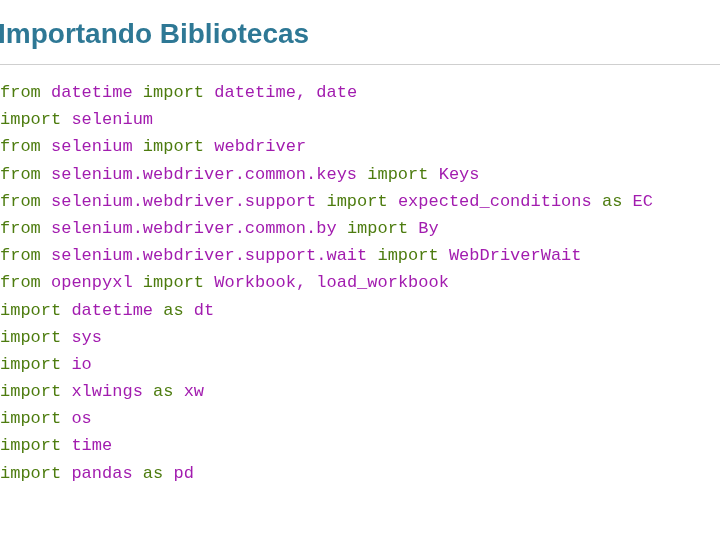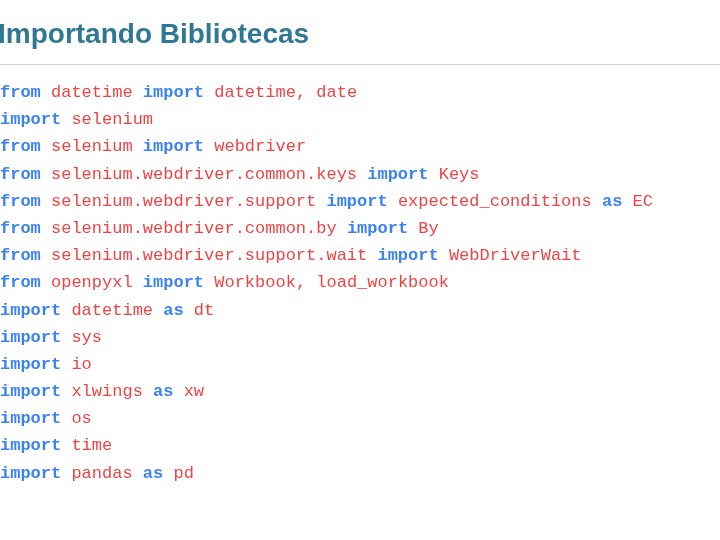--- a/index.html
+++ b/index.html
@@ -19,21 +19,21 @@
     }
     .code-block {
       border-top: 1px solid #cfcfcf;
       padding: 14px 0 0 0;
       font-family: Consolas, "Courier New", monospace;
       font-size: 17px;
       line-height: 1.6;
       color: #333;
       white-space: pre;
     }
-    .kw { color: #3b82f6; font-weight: bold; }
-    .txt { color: #ef4444; }
+    .kw { color: #4d7c0f; font-weight: normal; }
+    .txt { color: #a21caf; }
   </style>
 </head>
 <body>
 
 <h2 class="heading">Importando Bibliotecas</h2>
 
 <div class="code-block" id="code-container"><div><span class="kw">from</span><span class="txt"> datetime </span><span class="kw">import</span><span class="txt"> datetime, date</span></div><div><span class="kw">import</span><span class="txt"> selenium</span></div><div><span class="kw">from</span><span class="txt"> selenium </span><span class="kw">import</span><span class="txt"> webdriver</span></div><div><span class="kw">from</span><span class="txt"> selenium.webdriver.common.keys </span><span class="kw">import</span><span class="txt"> Keys</span></div><div><span class="kw">from</span><span class="txt"> selenium.webdriver.support </span><span class="kw">import</span><span class="txt"> expected_conditions </span><span class="kw">as</span><span class="txt"> EC</span></div><div><span class="kw">from</span><span class="txt"> selenium.webdriver.common.by </span><span class="kw">import</span><span class="txt"> By</span></div><div><span class="kw">from</span><span class="txt"> selenium.webdriver.support.wait </span><span class="kw">import</span><span class="txt"> WebDriverWait</span></div><div><span class="kw">from</span><span class="txt"> openpyxl </span><span class="kw">import</span><span class="txt"> Workbook, load_workbook</span></div><div><span class="kw">import</span><span class="txt"> datetime </span><span class="kw">as</span><span class="txt"> dt</span></div><div><span class="kw">import</span><span class="txt"> sys</span></div><div><span class="kw">import</span><span class="txt"> io</span></div><div><span class="kw">import</span><span class="txt"> xlwings </span><span class="kw">as</span><span class="txt"> xw</span></div><div><span class="kw">import</span><span class="txt"> os</span></div><div><span class="kw">import</span><span class="txt"> time</span></div><div><span class="kw">import</span><span class="txt"> pandas </span><span class="kw">as</span><span class="txt"> pd</span></div></div>
 
 </body></html>

